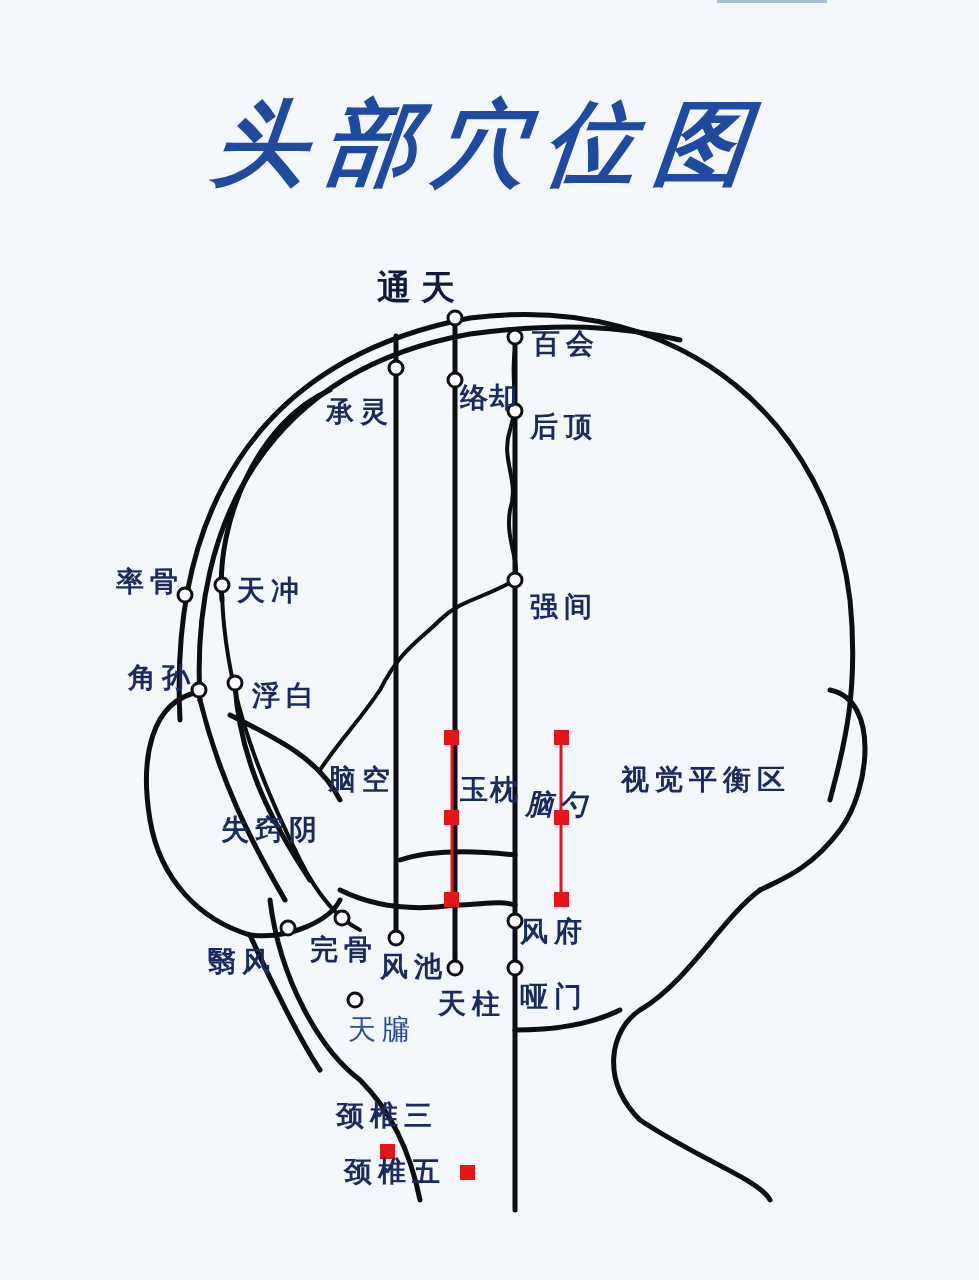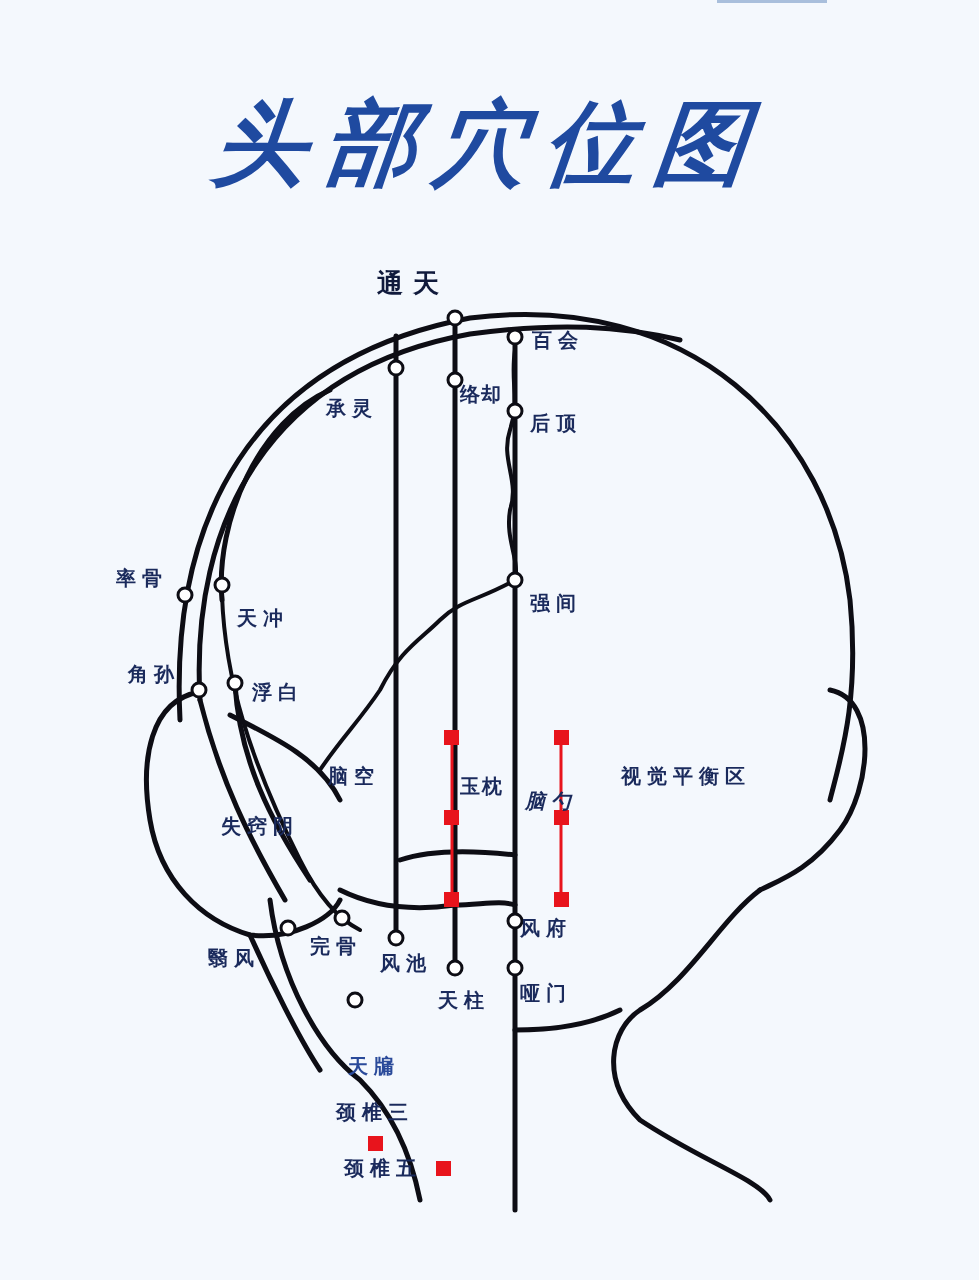--- a/index.html
+++ b/index.html
@@ -12,25 +12,25 @@
     .top-bar { position: absolute; left: 717px; top: 0; width: 110px; height: 3px; background: #a9bfdc; }
     .title {
       position: absolute; left: 200px; top: 82px; width: 580px; text-align: center;
       font-family: "DejaVu Serif", serif; font-weight: bold; font-style: italic;
       font-size: 92px; letter-spacing: 18px; color: #1f4aa0;
       transform: skewX(-6deg);
     }
     svg.diagram { position: absolute; left: 0; top: 0; }
     .lbl {
       position: absolute; font-family: "DejaVu Sans", sans-serif; font-weight: bold;
-      font-size: 20px; color: #1a2a5c; letter-spacing: 6px; white-space: nowrap;
+      font-size: 28px; color: #1a2a5c; letter-spacing: 6px; white-space: nowrap;
       line-height: 1;
     }
-    .lbl.big { font-size: 26px; color: #101a3c; letter-spacing: 10px; }
-    .lbl.light { color: #2a4a9a; font-weight: bold; margin-top: 40px; }
+    .lbl.big { font-size: 34px; color: #101a3c; letter-spacing: 10px; }
+    .lbl.light { color: #2a4a9a; font-weight: normal; }
     .legend-row { position: absolute; display: flex; align-items: center; gap: 14px; }
     .legend-swatch { width: 15px; height: 15px; background: #e8141c; }
   </style>
 </head>
 <body>
 
 <div class="top-bar"></div>
 
 <div class="title">头部穴位图</div>
 
@@ -99,21 +99,21 @@
     <rect x="554" y="892" width="15" height="15" fill="#e8141c"></rect>
   </g>
 </svg>
 
 <div class="lbl big" style="left:377px;top:270px;">通天</div>
 <div class="lbl" style="left:532px;top:330px;">百会</div>
 <div class="lbl" style="left:326px;top:398px;">承灵</div>
 <div class="lbl" style="left:460px;top:384px;letter-spacing:1px;">络却</div>
 <div class="lbl" style="left:530px;top:413px;">后顶</div>
 <div class="lbl" style="left:116px;top:568px;">率骨</div>
-<div class="lbl" style="left:237px;top:577px;margin-top:31px;">天冲</div>
+<div class="lbl" style="left:237px;top:577px;">天冲</div>
 <div class="lbl" style="left:530px;top:593px;">强间</div>
 <div class="lbl" style="left:128px;top:664px;">角孙</div>
 <div class="lbl" style="left:252px;top:682px;">浮白</div>
 <div class="lbl" style="left:328px;top:766px;">脑空</div>
 <div class="lbl" style="left:460px;top:776px;letter-spacing:2px;">玉枕</div>
 <div class="lbl" style="left:525px;top:791px;font-style:italic;">脑勺</div>
 <div class="lbl" style="left:221px;top:810px;margin-top:6px;">失窍阴</div>
 <div class="lbl" style="left:520px;top:918px;">风府</div>
 <div class="lbl" style="left:310px;top:936px;">完骨</div>
 <div class="lbl" style="left:380px;top:953px;">风池</div>

